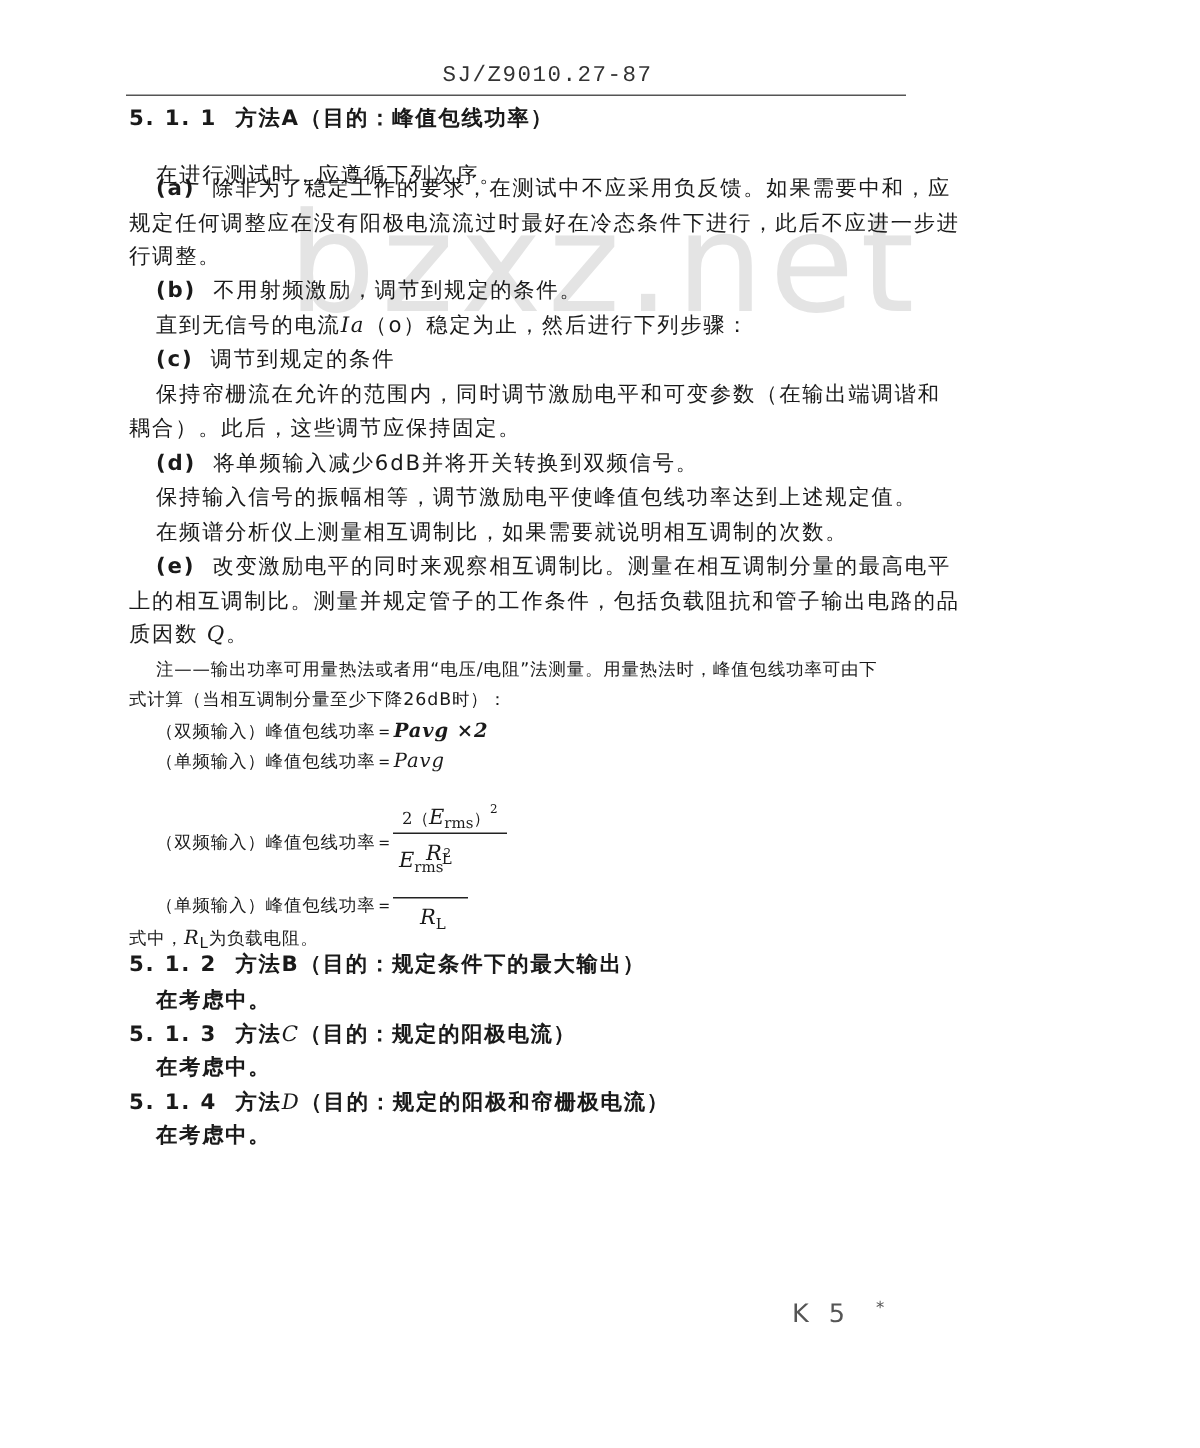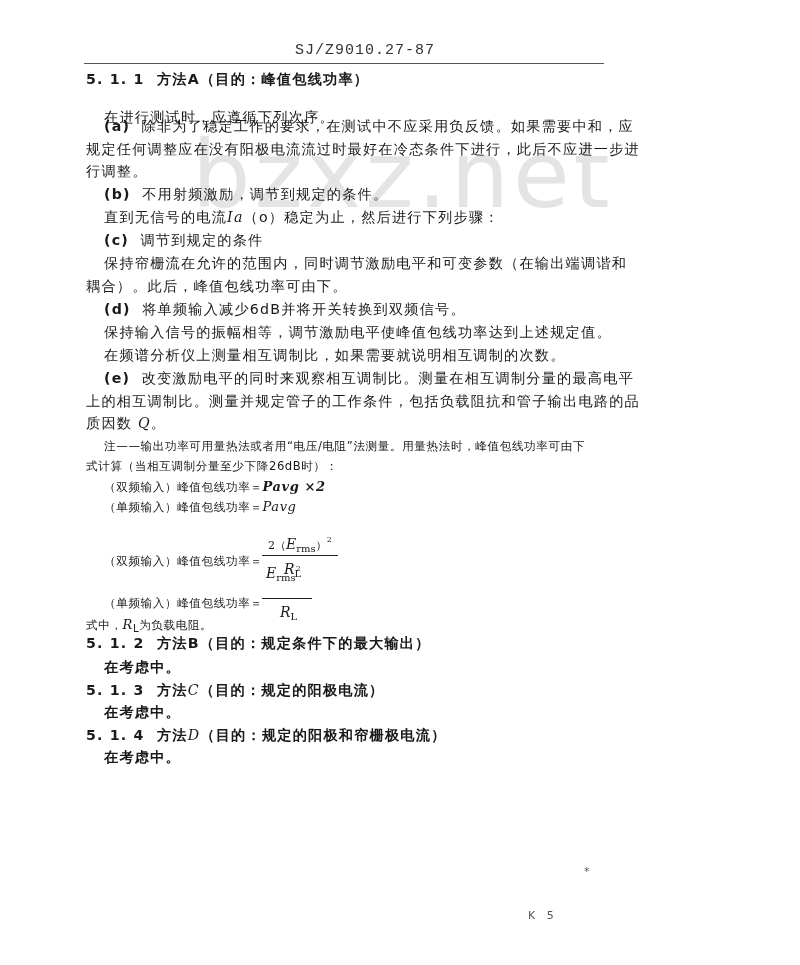--- a/index.html
+++ b/index.html
@@ -21,21 +21,21 @@
     .ln { position: absolute; white-space: nowrap; font-size: 14.2px; line-height: 18px; z-index: 1; letter-spacing: 1.2px; }
     .ln.sm { font-size: 11.6px; letter-spacing: 0.6px; }
     .sec { font-weight: bold; }
     .it { font-family: "DejaVu Serif", serif; font-style: italic; }
     .frac { position: absolute; z-index: 1; font-family: "DejaVu Serif", serif; }
     .frac .num { position: absolute; white-space: nowrap; font-size: 14px; }
     .frac .bar { position: absolute; height: 1px; background: #222; }
     .frac .den { position: absolute; white-space: nowrap; font-size: 14px; font-style: italic; }
     .sub { font-size: 10px; vertical-align: -3px; font-style: normal; }
     .sup { font-size: 8px; vertical-align: 7px; }
-    .pgno { position: absolute; left: 528px; top: 909px; font-size: 11px; color: #555; letter-spacing: 4px; }
+    .pgno { position: absolute; left: 528px; top: 866px; font-size: 17px; color: #555; letter-spacing: 4px; }
     .pgstar { position: absolute; left: 584px; top: 865px; font-size: 11px; color: #555; }
   </style>
 </head>
 <body>
 
 <div class="page">
 
   <div class="hdr">SJ/Z9010.27-87</div>
   <div class="hdr-rule"></div>
 
@@ -56,21 +56,21 @@
     <span class="sec">(b)</span>&nbsp;&nbsp;<span>不用射频激励，调节到规定的条件。</span>
   </div>
   <div class="ln" style="left:104px;top:208px;">
     <span>直到无信号的电流</span><span class="it">Ia</span><span>（o）稳定为止，然后进行下列步骤：</span>
   </div>
 
   <div class="ln" style="left:104px;top:231px;">
     <span class="sec">(c)</span>&nbsp;&nbsp;<span>调节到规定的条件</span>
   </div>
   <div class="ln" style="left:104px;top:254px;">保持帘栅流在允许的范围内，同时调节激励电平和可变参数（在输出端调谐和</div>
-  <div class="ln" style="left:86px;top:277px;">耦合）。此后，峰值包线功率可由下。</div>
+  <div class="ln" style="left:86px;top:277px;">耦合）。此后，这些调节应保持固定。</div>
 
   <div class="ln" style="left:104px;top:300px;">
     <span class="sec">(d)</span>&nbsp;&nbsp;<span>将单频输入减少6dB并将开关转换到双频信号。</span>
   </div>
   <div class="ln" style="left:104px;top:323px;">保持输入信号的振幅相等，调节激励电平使峰值包线功率达到上述规定值。</div>
   <div class="ln" style="left:104px;top:346px;">在频谱分析仪上测量相互调制比，如果需要就说明相互调制的次数。</div>
 
   <div class="ln" style="left:104px;top:369px;">
     <span class="sec">(e)</span>&nbsp;&nbsp;<span>改变激励电平的同时来观察相互调制比。测量在相互调制分量的最高电平</span>
   </div>

